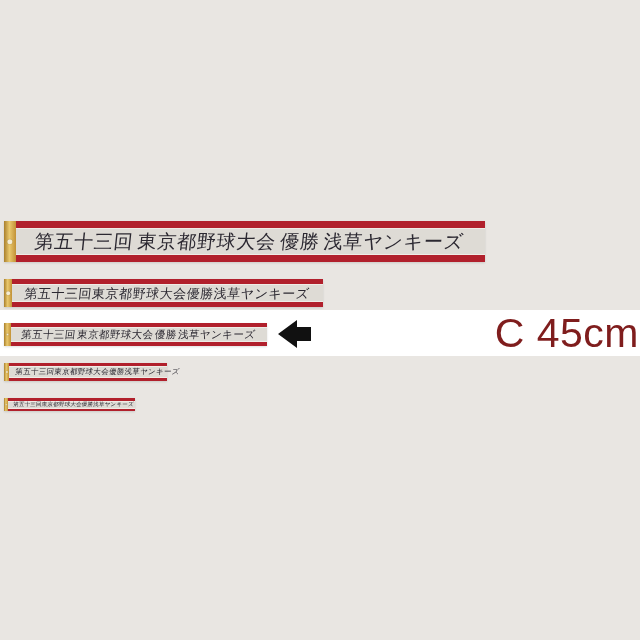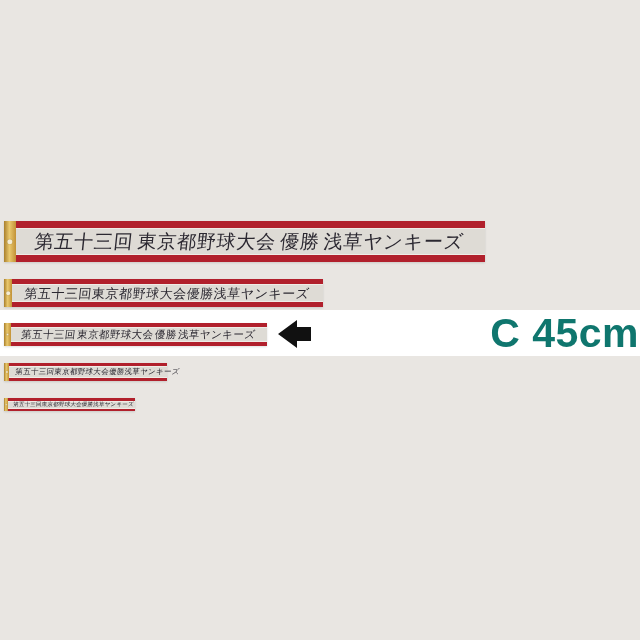--- a/index.html
+++ b/index.html
@@ -59,24 +59,23 @@
     transform:skewX(-6deg);
     white-space:nowrap;
     line-height:1;
   }
   
   .indicator-arrow { position:absolute; left:278px; top:320px; }
   .size-label {
     position:absolute; top:311px; right:1px;
     font-family:"Liberation Sans", sans-serif;
     font-size:41px; line-height:44px;
-    color:#0f766e;
+    color:#7f1d1d;
     letter-spacing:0.5px;
     white-space:nowrap;
-    font-weight:bold;
   }
 </style>
 </head>
 <body>
 
 <div class="stage">
 
   <div class="highlight-band"></div>
 
   <div class="ribbon r1">

